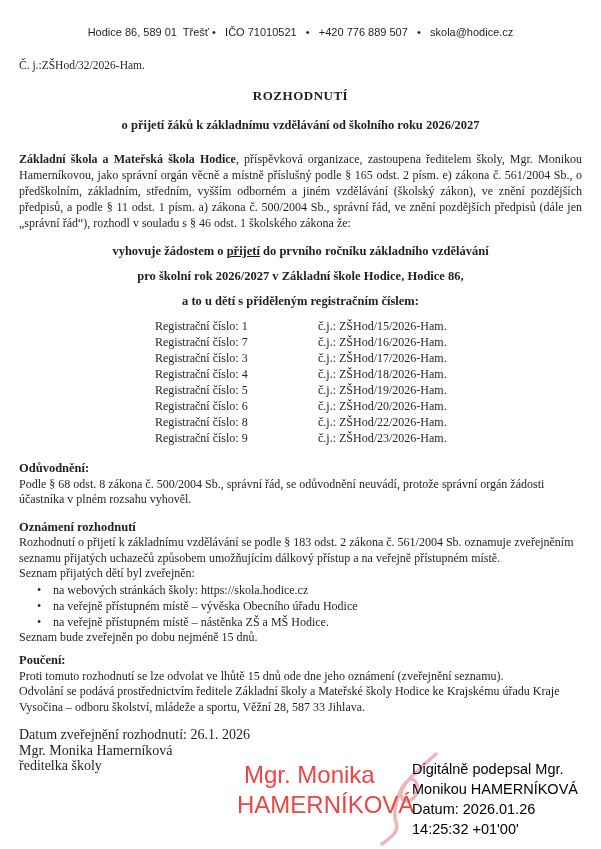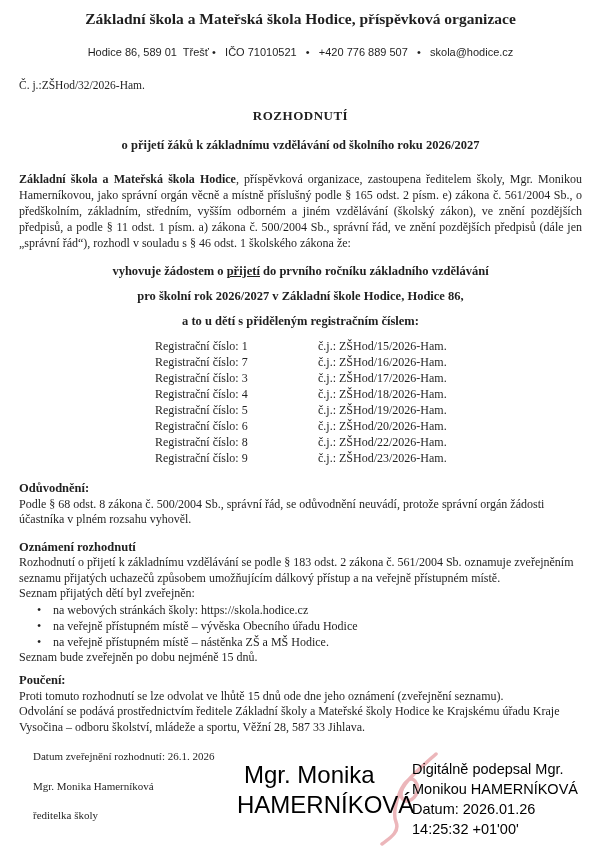--- a/index.html
+++ b/index.html
@@ -92,32 +92,32 @@
     font-size:12px;
     line-height:16px;
   }
   .bullet-char{
     position:absolute;
     left:18px;
     top:0;
   }
   .footer-block{margin-top:12px;}
   .footer-block p{
-    font-size:11px;
+    font-size:14px;
     line-height:15.5px;
-    margin:14px;
+    margin:0;
   }
   .sig-name{
     position:absolute;
     left:237px;
     top:760px;
     font-family:"Liberation Sans","DejaVu Sans",sans-serif;
     font-size:24px;
     line-height:30px;
-    color:#000000;
+    color:#ef4444;
   }
   .sig-name .l1{padding-left:7px;}
   .sig-details{
     position:absolute;
     left:412px;
     top:759px;
     font-family:"Liberation Sans","DejaVu Sans",sans-serif;
     font-size:14.5px;
     line-height:20px;
     color:#000000;
@@ -129,21 +129,20 @@
     width:64px;
     height:98px;
     pointer-events:none;
   }
 </style>
 </head>
 <body>
 
 <div class="page">
 
-  <p class="school-name">Základní škola a Mateřská škola Hodice, příspěvková organizace</p>
   <p class="contact-line">Hodice 86, 589 01  Třešť •   IČO 71010521   •   +420 776 889 507   •   skola@hodice.cz</p>
   <p class="ref-number">Č. j.:ZŠHod/32/2026-Ham.</p>
 
   <p class="doc-title">ROZHODNUTÍ</p>
   <p class="doc-subtitle">o přijetí žáků k základnímu vzdělávání od školního roku 2026/2027</p>
 
   <p class="intro"><span class="lead">Základní škola a Mateřská škola Hodice</span><span>, příspěvková organizace, zastoupena ředitelem školy, Mgr. Monikou Hamerníkovou, jako správní orgán věcně a místně příslušný podle § 165 odst. 2 písm. e) zákona č. 561/2004 Sb., o předškolním, základním, středním, vyšším odborném a jiném vzdělávání (školský zákon), ve znění pozdějších předpisů, a podle § 11 odst. 1 písm. a) zákona č. 500/2004 Sb., správní řád, ve znění pozdějších předpisů (dále jen „správní řád“), rozhodl v souladu s § 46 odst. 1 školského zákona že:</span></p>
 
   <div class="verdict">
     <p><span>vyhovuje žádostem o </span><span class="u">přijetí</span><span> do prvního ročníku základního vzdělávání</span></p>

